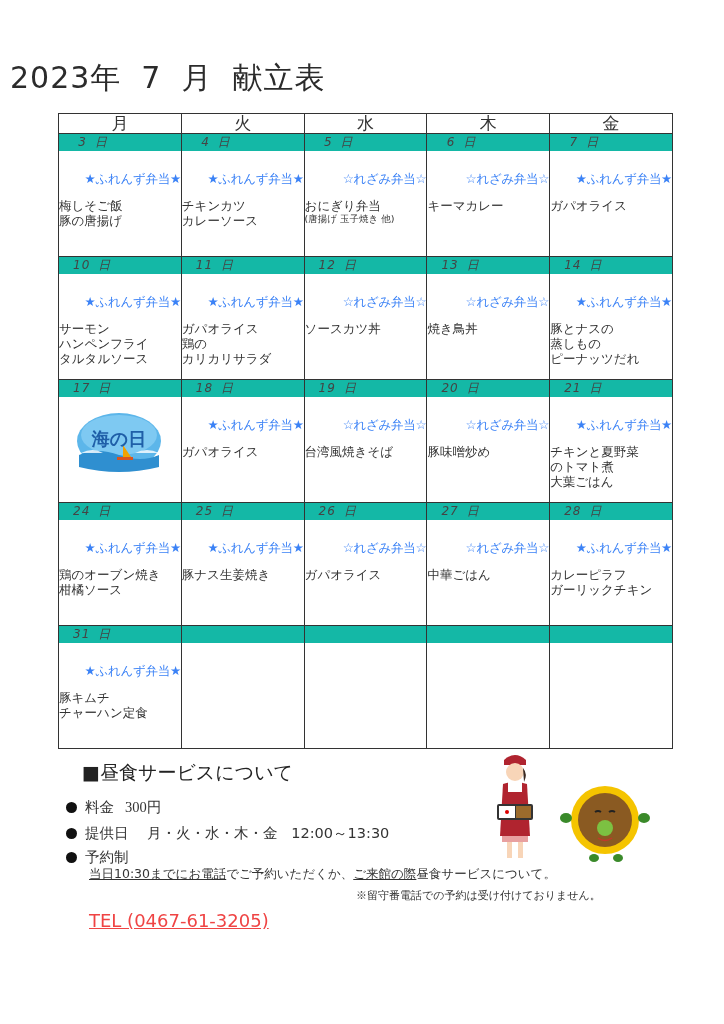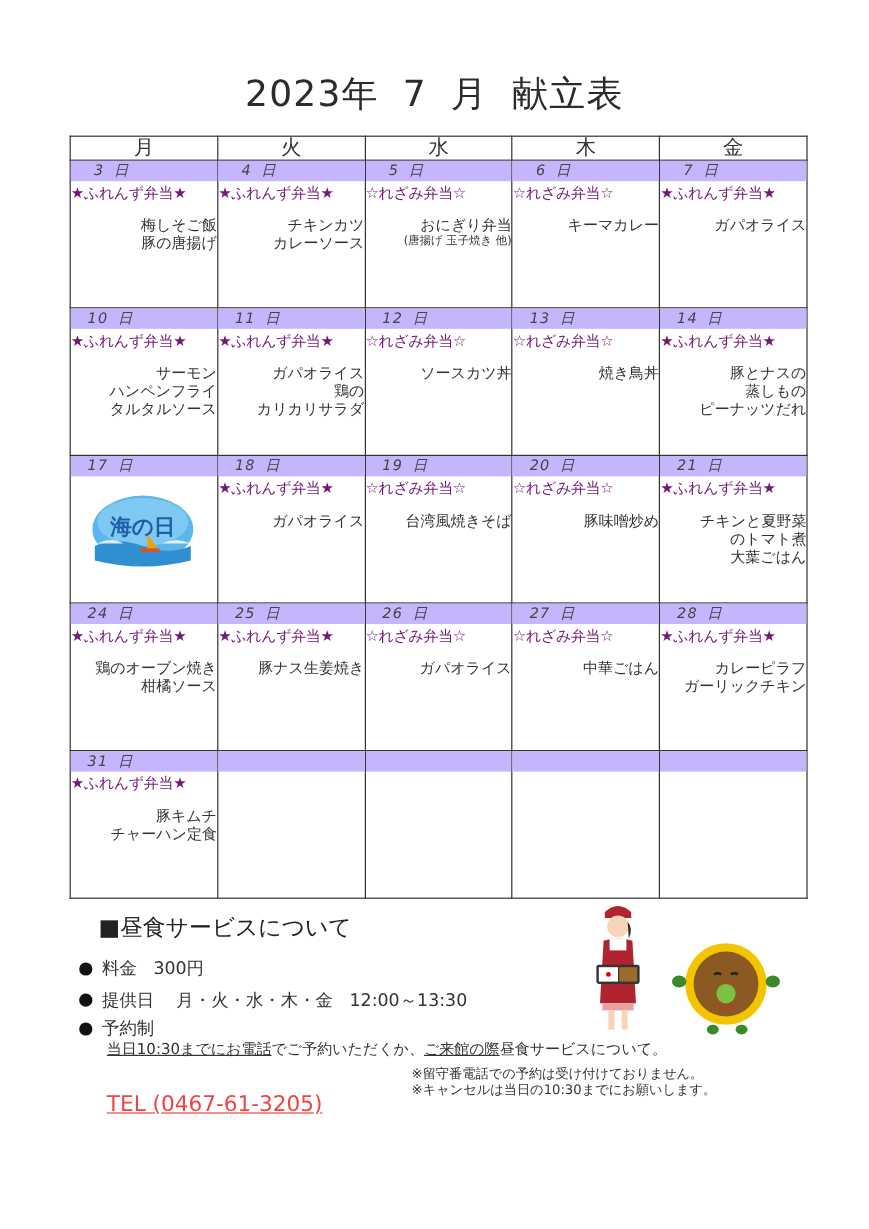--- a/index.html
+++ b/index.html
@@ -1,40 +1,40 @@
 <!DOCTYPE html>
 <html><head>
 <meta charset="utf-8">
 <style>
   html, body { margin:0; padding:0; background:#ffffff; }
   body { width:724px; height:1024px; position:relative; overflow:hidden;
          font-family:"DejaVu Sans", "Liberation Sans", sans-serif; color:#333; }
-  .title { position:absolute; left:0; width:724px; top:58px; text-align:center;
+  .title { position:absolute; left:0; width:724px; top:58px; text-align:left;
            font-size:30px; letter-spacing:1px; color:#2b2b2b; }
   .title span { margin:0 10px; }
   table.cal { position:absolute; left:58px; top:113px; width:615px; border-collapse:collapse;
               table-layout:fixed; }
   table.cal td, table.cal th { border:1.5px solid #333; padding:0; vertical-align:top; }
   table.cal th { height:19px; font-weight:normal; font-size:17px; line-height:19px; color:#333; text-align:center; }
   .cell { height:122px; position:relative; }
-  .daybar { background:#c4b5fd; height:17px; line-height:17px; font-size:12px; font-style:italic;
+  .daybar { background:#14b8a6; height:17px; line-height:17px; font-size:12px; font-style:italic;
             padding-left:14px; color:#444; letter-spacing:1px; }
   .daybar .num { display:inline-block; min-width:14px; text-align:right; }
-  .bento { text-align:left; font-size:12.5px; margin-top:2px; color:#701a75; white-space:nowrap; letter-spacing:-0.3px; }
-  .menu { text-align:right; font-size:12.5px; line-height:15px; margin-top:10px; color:#333; white-space:nowrap; }
+  .bento { text-align:right; font-size:12.5px; margin-top:20px; color:#3b82f6; white-space:nowrap; letter-spacing:-0.3px; }
+  .menu { text-align:left; font-size:12.5px; line-height:15px; margin-top:10px; color:#333; white-space:nowrap; }
   .menu .small { font-size:9.5px; line-height:12px; }
   .holiday { position:absolute; left:16px; top:31px; width:88px; height:64px; }
   .info { position:absolute; left:66px; top:760px;margin-left:16px; }
   .info h2 { margin:0; font-weight:normal; font-size:19px; color:#222; }
   .row { position:absolute; left:66px; font-size:14.5px; color:#333; white-space:nowrap; }
   .dot { display:inline-block; width:11px; height:11px; border-radius:50%; background:#111; margin-right:8px; vertical-align:-1px; }
   .note1 { position:absolute; left:89px; top:866px; font-size:12.5px; color:#333; white-space:nowrap; }
   .note1 u { text-decoration:underline;margin-top:28px; }
   .tel { position:absolute; left:89px; top:910px; font-size:18px; color:#ef4444;text-decoration:underline; }
-  .remark { position:absolute; left:343px; top:888px; font-size:11px; line-height:14px; color:#333; white-space:nowrap; }
+  .remark { position:absolute; left:356px; top:888px; font-size:11px; line-height:14px; color:#333; white-space:nowrap;font-family:Liberation Serif, serif; }
   .illus-staff { position:absolute; left:490px; top:752px; width:50px; height:110px; }
   .illus-sun { position:absolute; left:560px; top:780px; width:90px; height:85px; }
 </style>
 </head>
 <body>
 
 <div class="title">
   <span>2023年</span><span>7</span><span>月</span><span>献立表</span>
 </div>
 
@@ -287,36 +287,35 @@
             <div class="daybar"><span class="num"></span><span style="margin-left: 8px;"></span></div>
           </div>
         </td>
       </tr>
     </tbody>
 </table>
 
 <div class="info">
   <h2>■昼食サービスについて</h2>
 </div>
-<div class="row" style="top:798px;">
+<div class="row" style="top:798px;font-family:Liberation Serif, serif;">
   <span class="dot"></span><span>料金</span>&nbsp;&nbsp;&nbsp;<span>300円</span>
 </div>
 <div class="row" style="top:824px;">
   <span class="dot"></span><span>提供日</span>&nbsp;&nbsp;&nbsp;&nbsp;<span>月・火・水・木・金</span>&nbsp;&nbsp;&nbsp;<span>12:00～13:30</span>
 </div>
 <div class="row" style="top:848px;">
   <span class="dot"></span><span>予約制</span>
 </div>
 <div class="note1">
   <u>当日10:30までにお電話</u><span>でご予約いただくか、</span><u>ご来館の際</u><span>昼食サービスについて。</span>
 </div>
 <div class="tel">TEL (0467-61-3205)</div>
 <div class="remark">
   <div>※留守番電話での予約は受け付けておりません。</div>
-  <div>※キャンセルは当日の10:30までにお願いします。</div>
 </div>
 
 <svg class="illus-staff" viewBox="0 0 50 110">
   <path d="M14 8 Q25 -2 36 8 L36 13 L14 13Z" fill="#b0242f"></path>
   <circle cx="25" cy="20" r="9" fill="#f8d5b8"></circle>
   <path d="M33 16 Q38 22 34 30" fill="#3a2a22"></path>
   <path d="M13 32 Q25 28 37 32 L40 84 L10 84Z" fill="#b0242f"></path>
   <rect x="18" y="30" width="14" height="10" fill="#ffffff"></rect>
   <rect x="7" y="52" width="36" height="16" rx="2" fill="#333"></rect>
   <rect x="9" y="54" width="16" height="12" fill="#ffffff"></rect>

